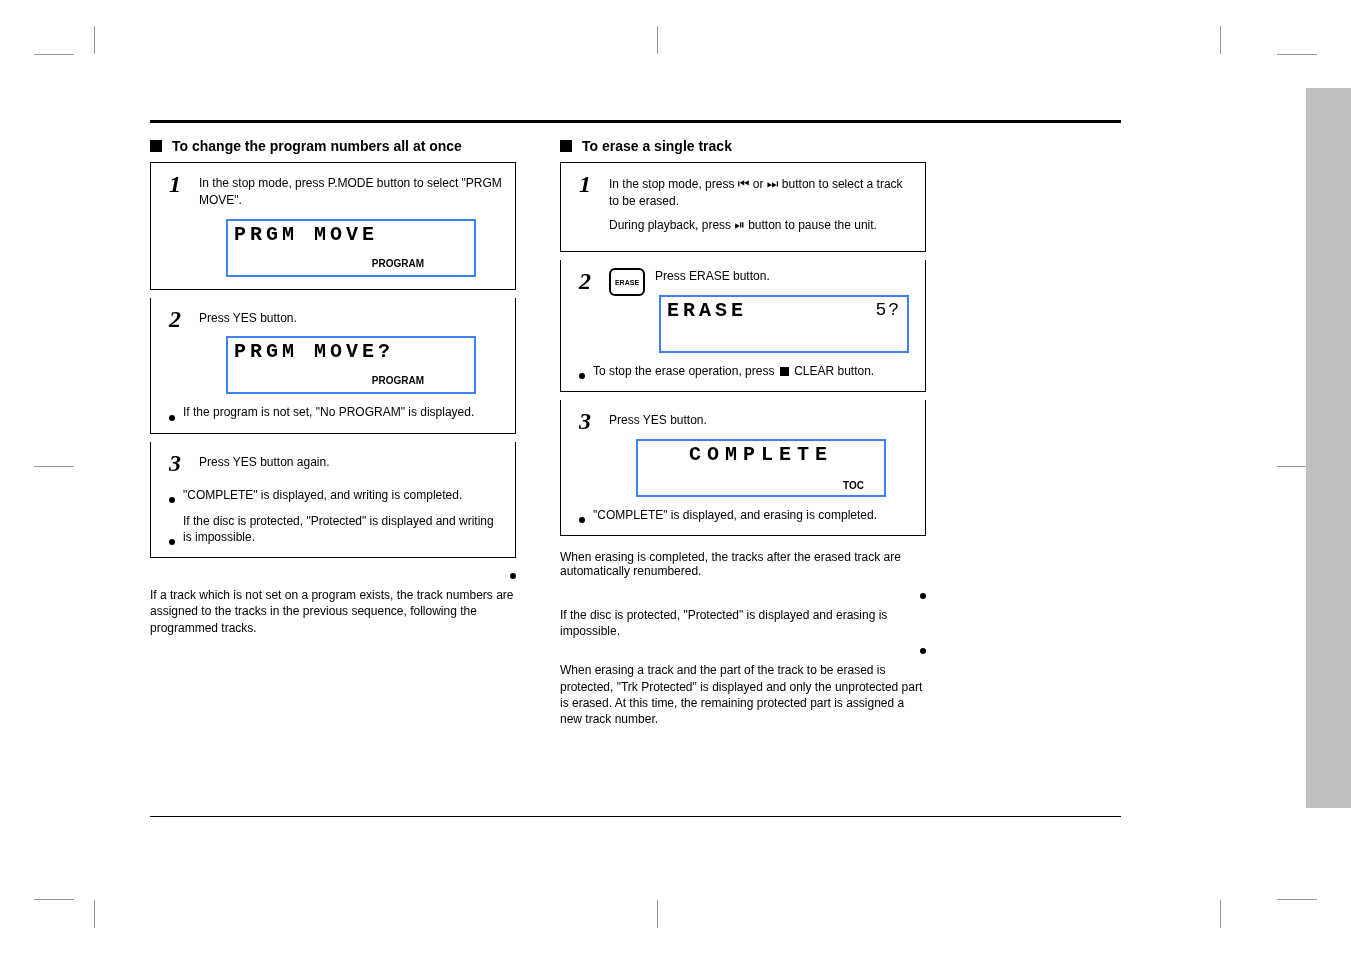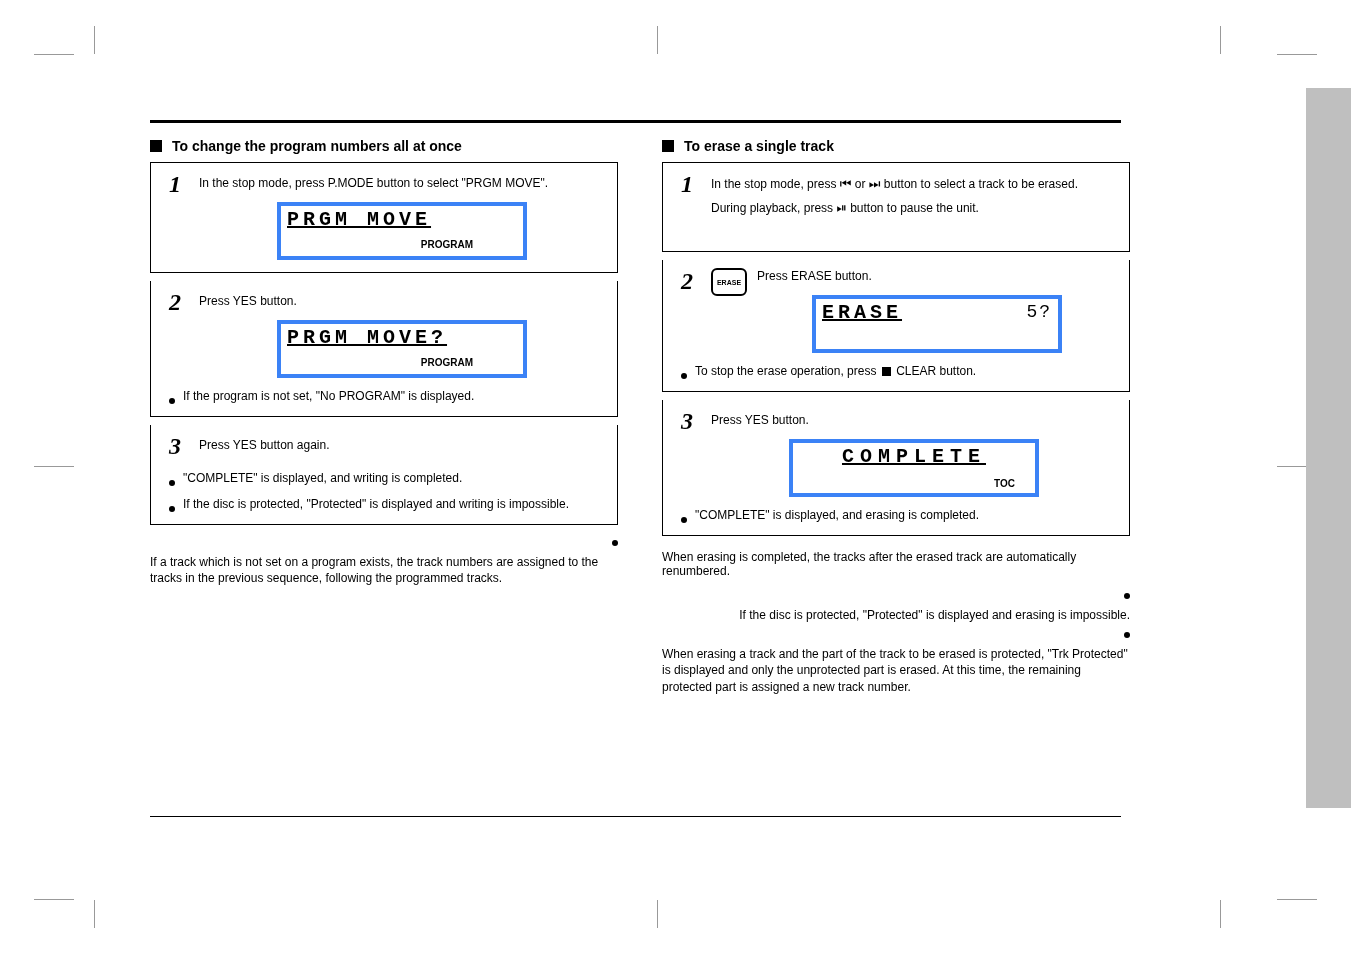--- a/index.html
+++ b/index.html
@@ -49,21 +49,21 @@
   }
   .black-sq {
     width: 12px; height: 12px; background: #000; flex: 0 0 12px; margin-top: 2px;
   }
   .heading-text { font-weight: bold; font-size: 14px; }
 
   .columns {
     position: absolute;
     left: 150px;
     top: 138px;
-    width: 980px;
+    width: 776px;
     display: flex;
     gap: 44px;
   }
   .col { width: 478px; }
 
   .step-box {
     border: 1px solid #000;
     padding: 8px 12px 12px 18px;
     margin-top: 8px;
     min-height: 90px;
@@ -76,27 +76,26 @@
   .step-num {
     font-size: 24px; font-weight: bold; width: 30px; flex: 0 0 30px;
     font-style: italic;
     font-family: Georgia, 'Times New Roman', serif;
   }
   .step-body { flex: 1; padding-top: 4px; }
   .step-body .instr { line-height: 1.4; }
   .step-body .lcd-wrap { margin-top: 10px; display: flex; justify-content: center; }
 
   .lcd {
-    border: 4px solid #3b82f6;
+    border: 2px solid #3b82f6;
     width: 250px;
     height: 58px;
     background: #fff;
     position: relative;
     padding: 2px 6px;
-    text-decoration: underline;
   }
   .lcd-line1 {
     font-family: "OCR A Extended", "Courier New", monospace;
     font-size: 20px;
     letter-spacing: 4px;
     font-weight: bold;
     white-space: pre;
   }
   .lcd-topright {
     position: absolute;

